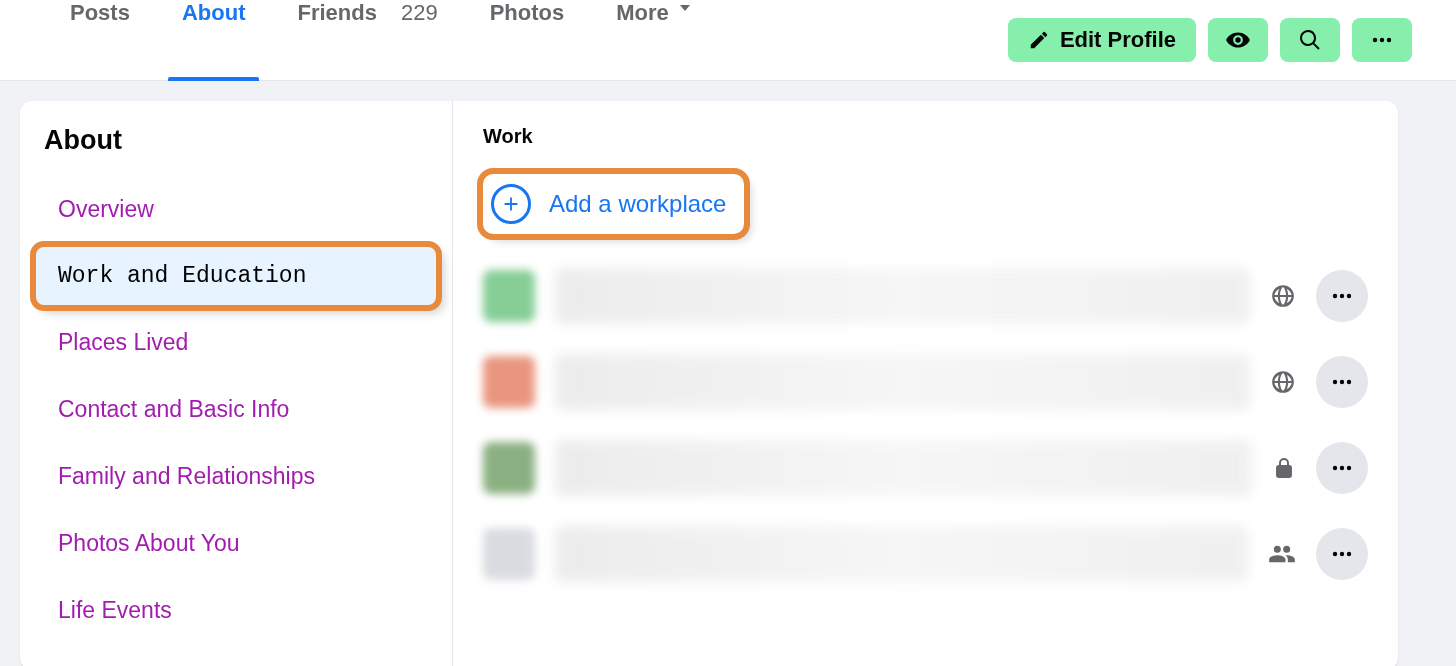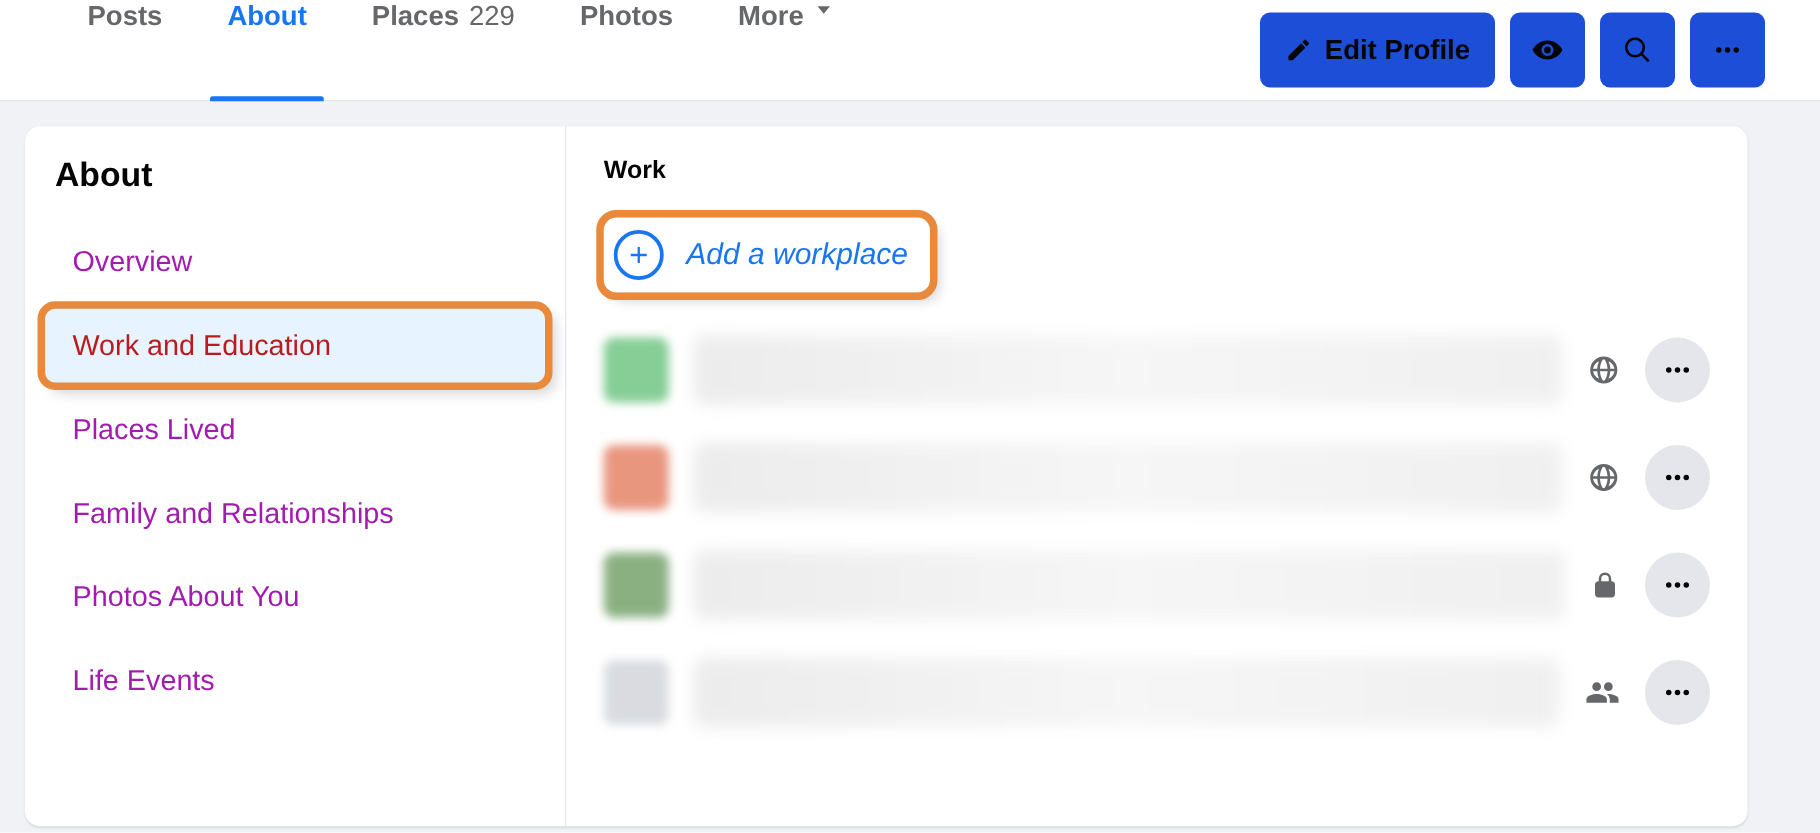--- a/index.html
+++ b/index.html
@@ -44,37 +44,37 @@
     position: absolute;
     left: 12px;
     right: 12px;
     bottom: 0;
     height: 4px;
     background: #1876f2;
     border-radius: 2px 2px 0 0;
   }
   .tab .count {
     font-weight: 400;
-    margin-left: 8px;
+    margin-left: 24px;
     color: #65676b;
   }
   .tab .caret {
     margin-left: 8px;
     display: inline-flex;
   }
   .actions {
     display: flex;
     gap: 12px;
     align-items: center;
   }
   .btn {
-    background: #1d4ed8;
+    background: #86efac;
     border: none;
     border-radius: 8px;
-    height: 60px;
+    height: 44px;
     padding: 0 20px;
     display: flex;
     align-items: center;
     gap: 10px;
     font-size: 22px;
     font-weight: 600;
     color: #050505;
     cursor: pointer;
   }
   .btn.icon-only {
@@ -111,21 +111,22 @@
     padding: 18px 24px;
     margin: 4px 14px;
     border-radius: 10px;
     font-size: 23px;
     font-weight: 500;
     color: #a21caf;
     cursor: pointer;
   }
   .side-item.active {
     background: #e7f3ff;
-    color: #b91c1c;
+    color: #000000;
+    font-family: Liberation Mono, monospace;
   }
   .side-item.highlight {
     outline: 6px solid #e8893c;
     outline-offset: -2px;
     box-shadow: 6px 6px 10px rgba(0,0,0,0.18);
   }
   .main {
     flex: 1;
     padding: 24px 30px;
   }
@@ -139,21 +140,20 @@
     display: inline-flex;
     align-items: center;
     gap: 18px;
     padding: 10px 18px 10px 8px;
     border-radius: 10px;
     cursor: pointer;
   }
   .add-row.highlight {
     outline: 6px solid #e8893c;
     box-shadow: 6px 6px 10px rgba(0,0,0,0.2);
-    font-style: italic;
   }
   .plus-circle {
     width: 40px;
     height: 40px;
     border: 3px solid #1876f2;
     border-radius: 50%;
     display: flex;
     align-items: center;
     justify-content: center;
     color: #1876f2;
@@ -212,21 +212,21 @@
 
 <div class="tabbar">
   <div class="tabs">
     <div class="tab">
         <span>Posts</span>
       </div>
     <div class="tab active">
         <span>About</span>
       </div>
     <div class="tab">
-      <span>Places</span>
+      <span>Friends</span>
       <span class="count">229</span>
     </div>
     <div class="tab">
         <span>Photos</span>
       </div>
     <div class="tab">
       <span>More</span>
       <span class="caret">
         <svg width="16" height="16" viewBox="0 0 16 16">
             <path d="M3 5l5 6 5-6z" fill="#65676b"></path>
@@ -270,20 +270,21 @@
 </div>
 
 <div class="content">
   <div class="card">
     <div class="sidebar">
       <h2>About</h2>
       <div id="side-items">
           <div class="side-item">Overview</div>
           <div class="side-item active highlight">Work and Education</div>
           <div class="side-item">Places Lived</div>
+          <div class="side-item">Contact and Basic Info</div>
           <div class="side-item">Family and Relationships</div>
           <div class="side-item">Photos About You</div>
           <div class="side-item">Life Events</div>
         </div>
     </div>
     <div class="main">
       <div class="section-title">Work</div>
       <div class="add-row highlight">
         <span class="plus-circle">
           <svg width="22" height="22" viewBox="0 0 24 24">

